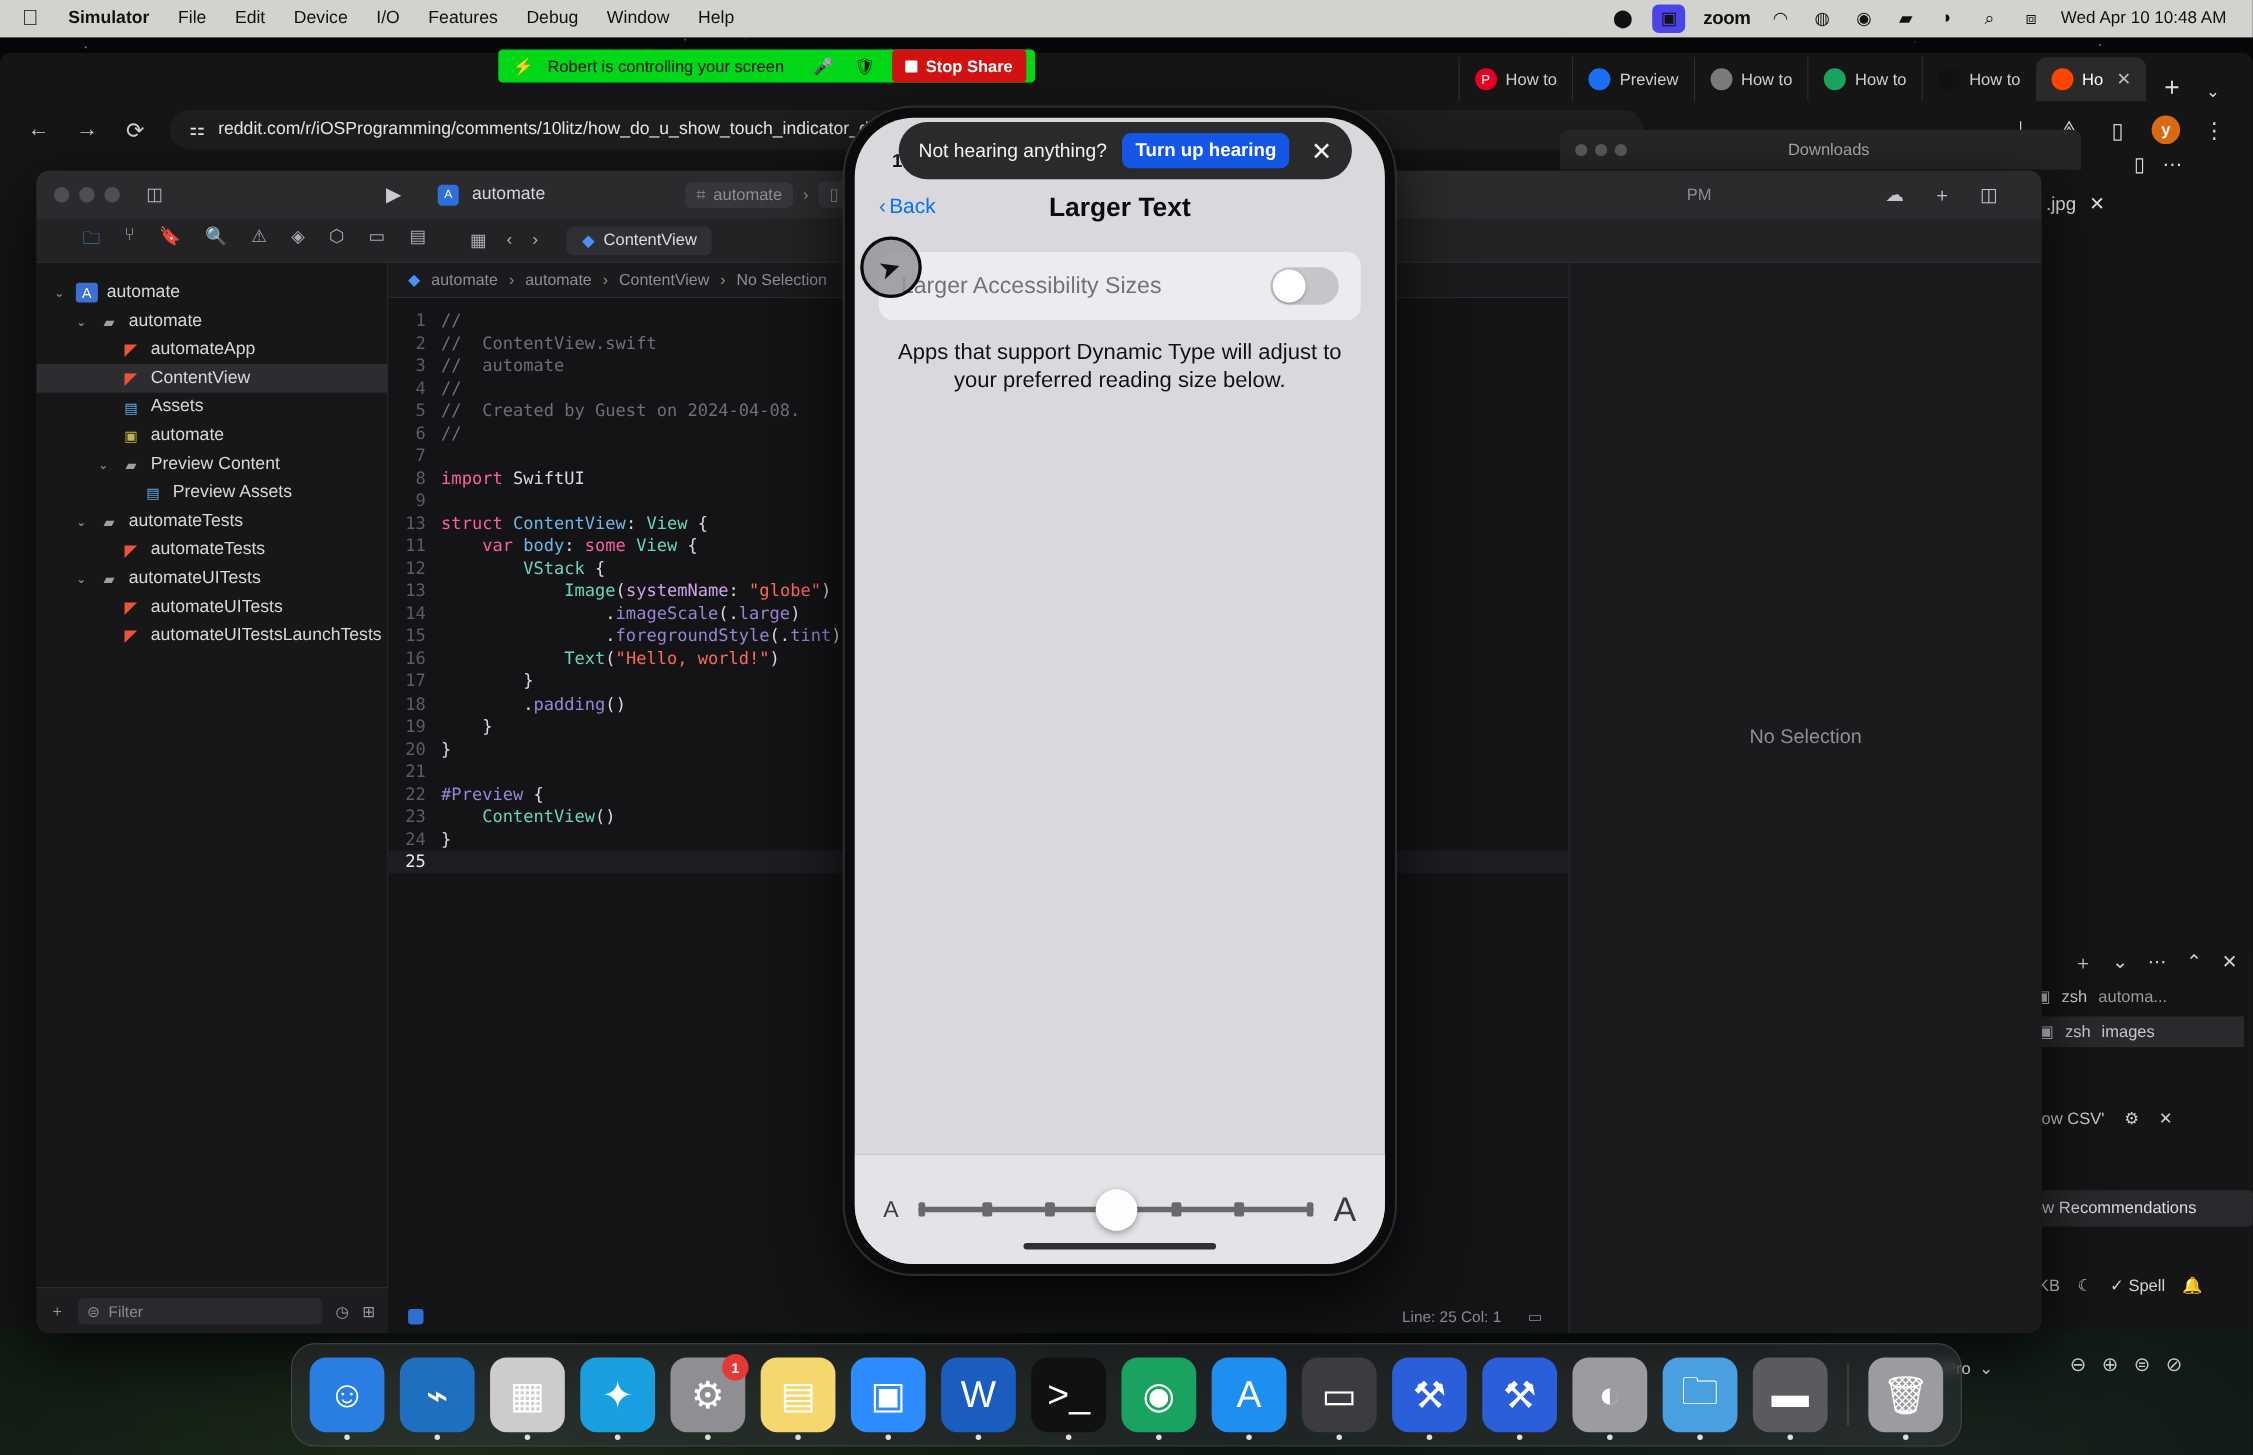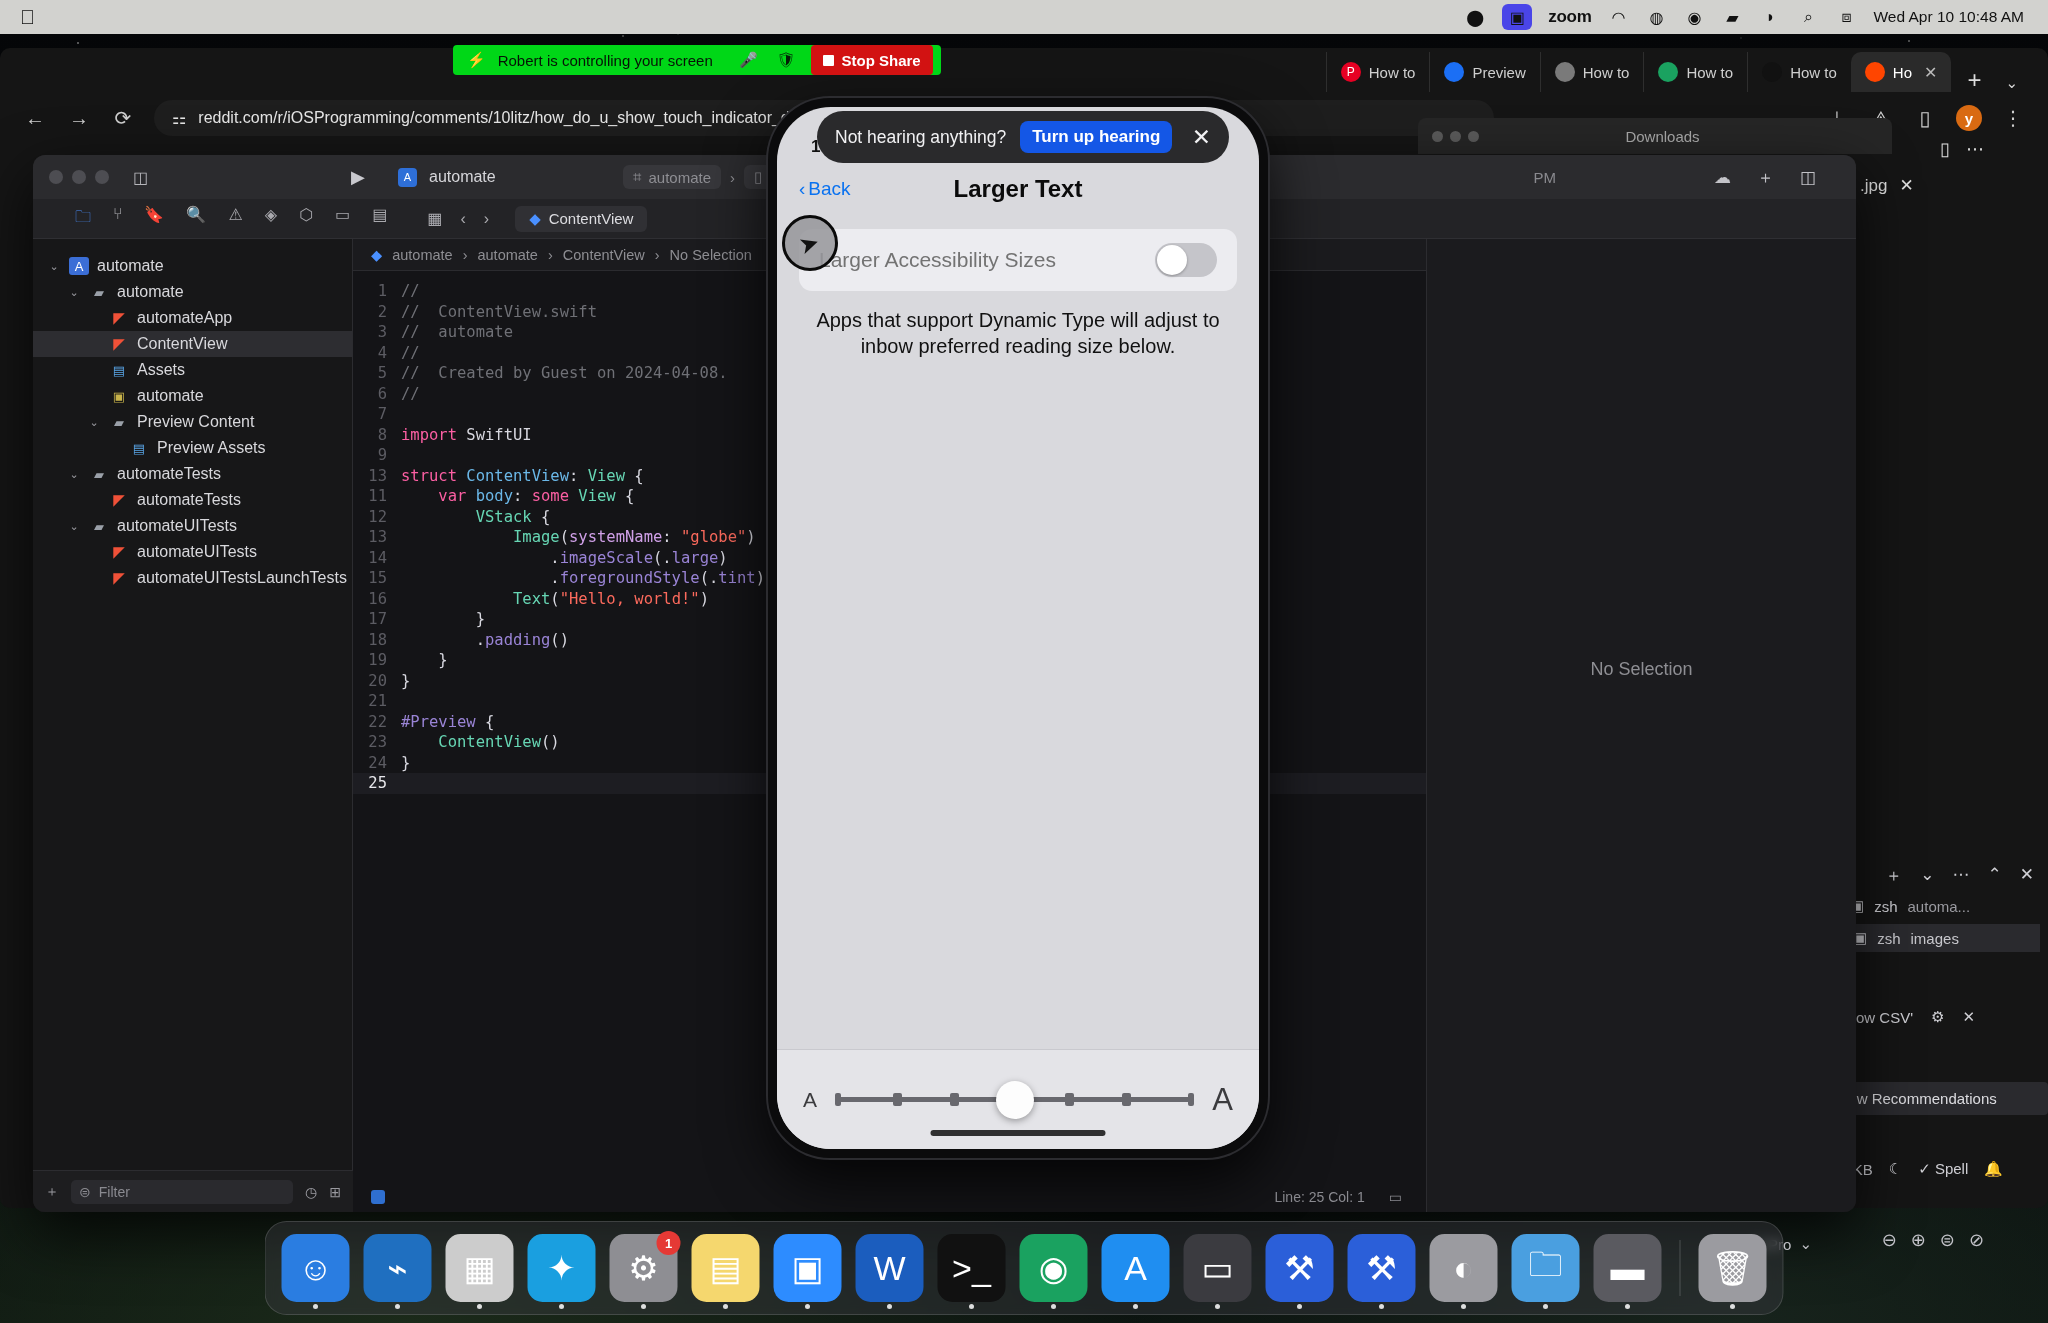--- a/index.html
+++ b/index.html
@@ -978,21 +978,21 @@
         </span>
         <span id="ios-navtitle">Larger Text</span>
       </div>
       <div id="ios-content">
         <div class="ios-cell">
           <span class="lbl">Larger Accessibility Sizes</span>
           <span class="ios-switch">
               <i></i>
             </span>
         </div>
-        <div class="ios-footnote">Apps that support Dynamic Type will adjust to inbow preferred reading size below.</div>
+        <div class="ios-footnote">Apps that support Dynamic Type will adjust to your preferred reading size below.</div>
       </div>
       <div id="ios-slider-panel">
         <span class="a-small">A</span>
         <span id="slider-track">
           <span class="bar"></span>
           <span class="cap" style="left:0"></span>
           <span class="tick" style="left:16%"></span>
           <span class="tick" style="left:32%"></span>
           <span class="tick" style="left:64%"></span>
           <span class="tick" style="left:80%"></span>
@@ -1021,20 +1021,31 @@
   <span class="ic">🎤</span>
   <span class="ic">🛡</span>
   <button id="stopshare">
     <span class="sq"></span>
     <span>Stop Share</span>
   </button>
 </div>
 
 <div id="menubar">
   <span class="apple"></span>
+  <span id="menu-items" style="display:flex">
+      <span class="mi bold">Simulator</span>
+      <span class="mi">File</span>
+      <span class="mi">Edit</span>
+      <span class="mi">Device</span>
+      <span class="mi">I/O</span>
+      <span class="mi">Features</span>
+      <span class="mi">Debug</span>
+      <span class="mi">Window</span>
+      <span class="mi">Help</span>
+    </span>
   <span class="right">
     <span class="mb-ic">⬤</span>
     <span class="zoom-badge">▣</span>
     <span class="zoom-word">zoom</span>
     <span class="mb-ic">◠</span>
     <span class="mb-ic">◍</span>
     <span class="mb-ic">◉</span>
     <span class="mb-ic">▰</span>
     <span class="mb-ic">◗</span>
     <span class="mb-ic">⌕</span>

